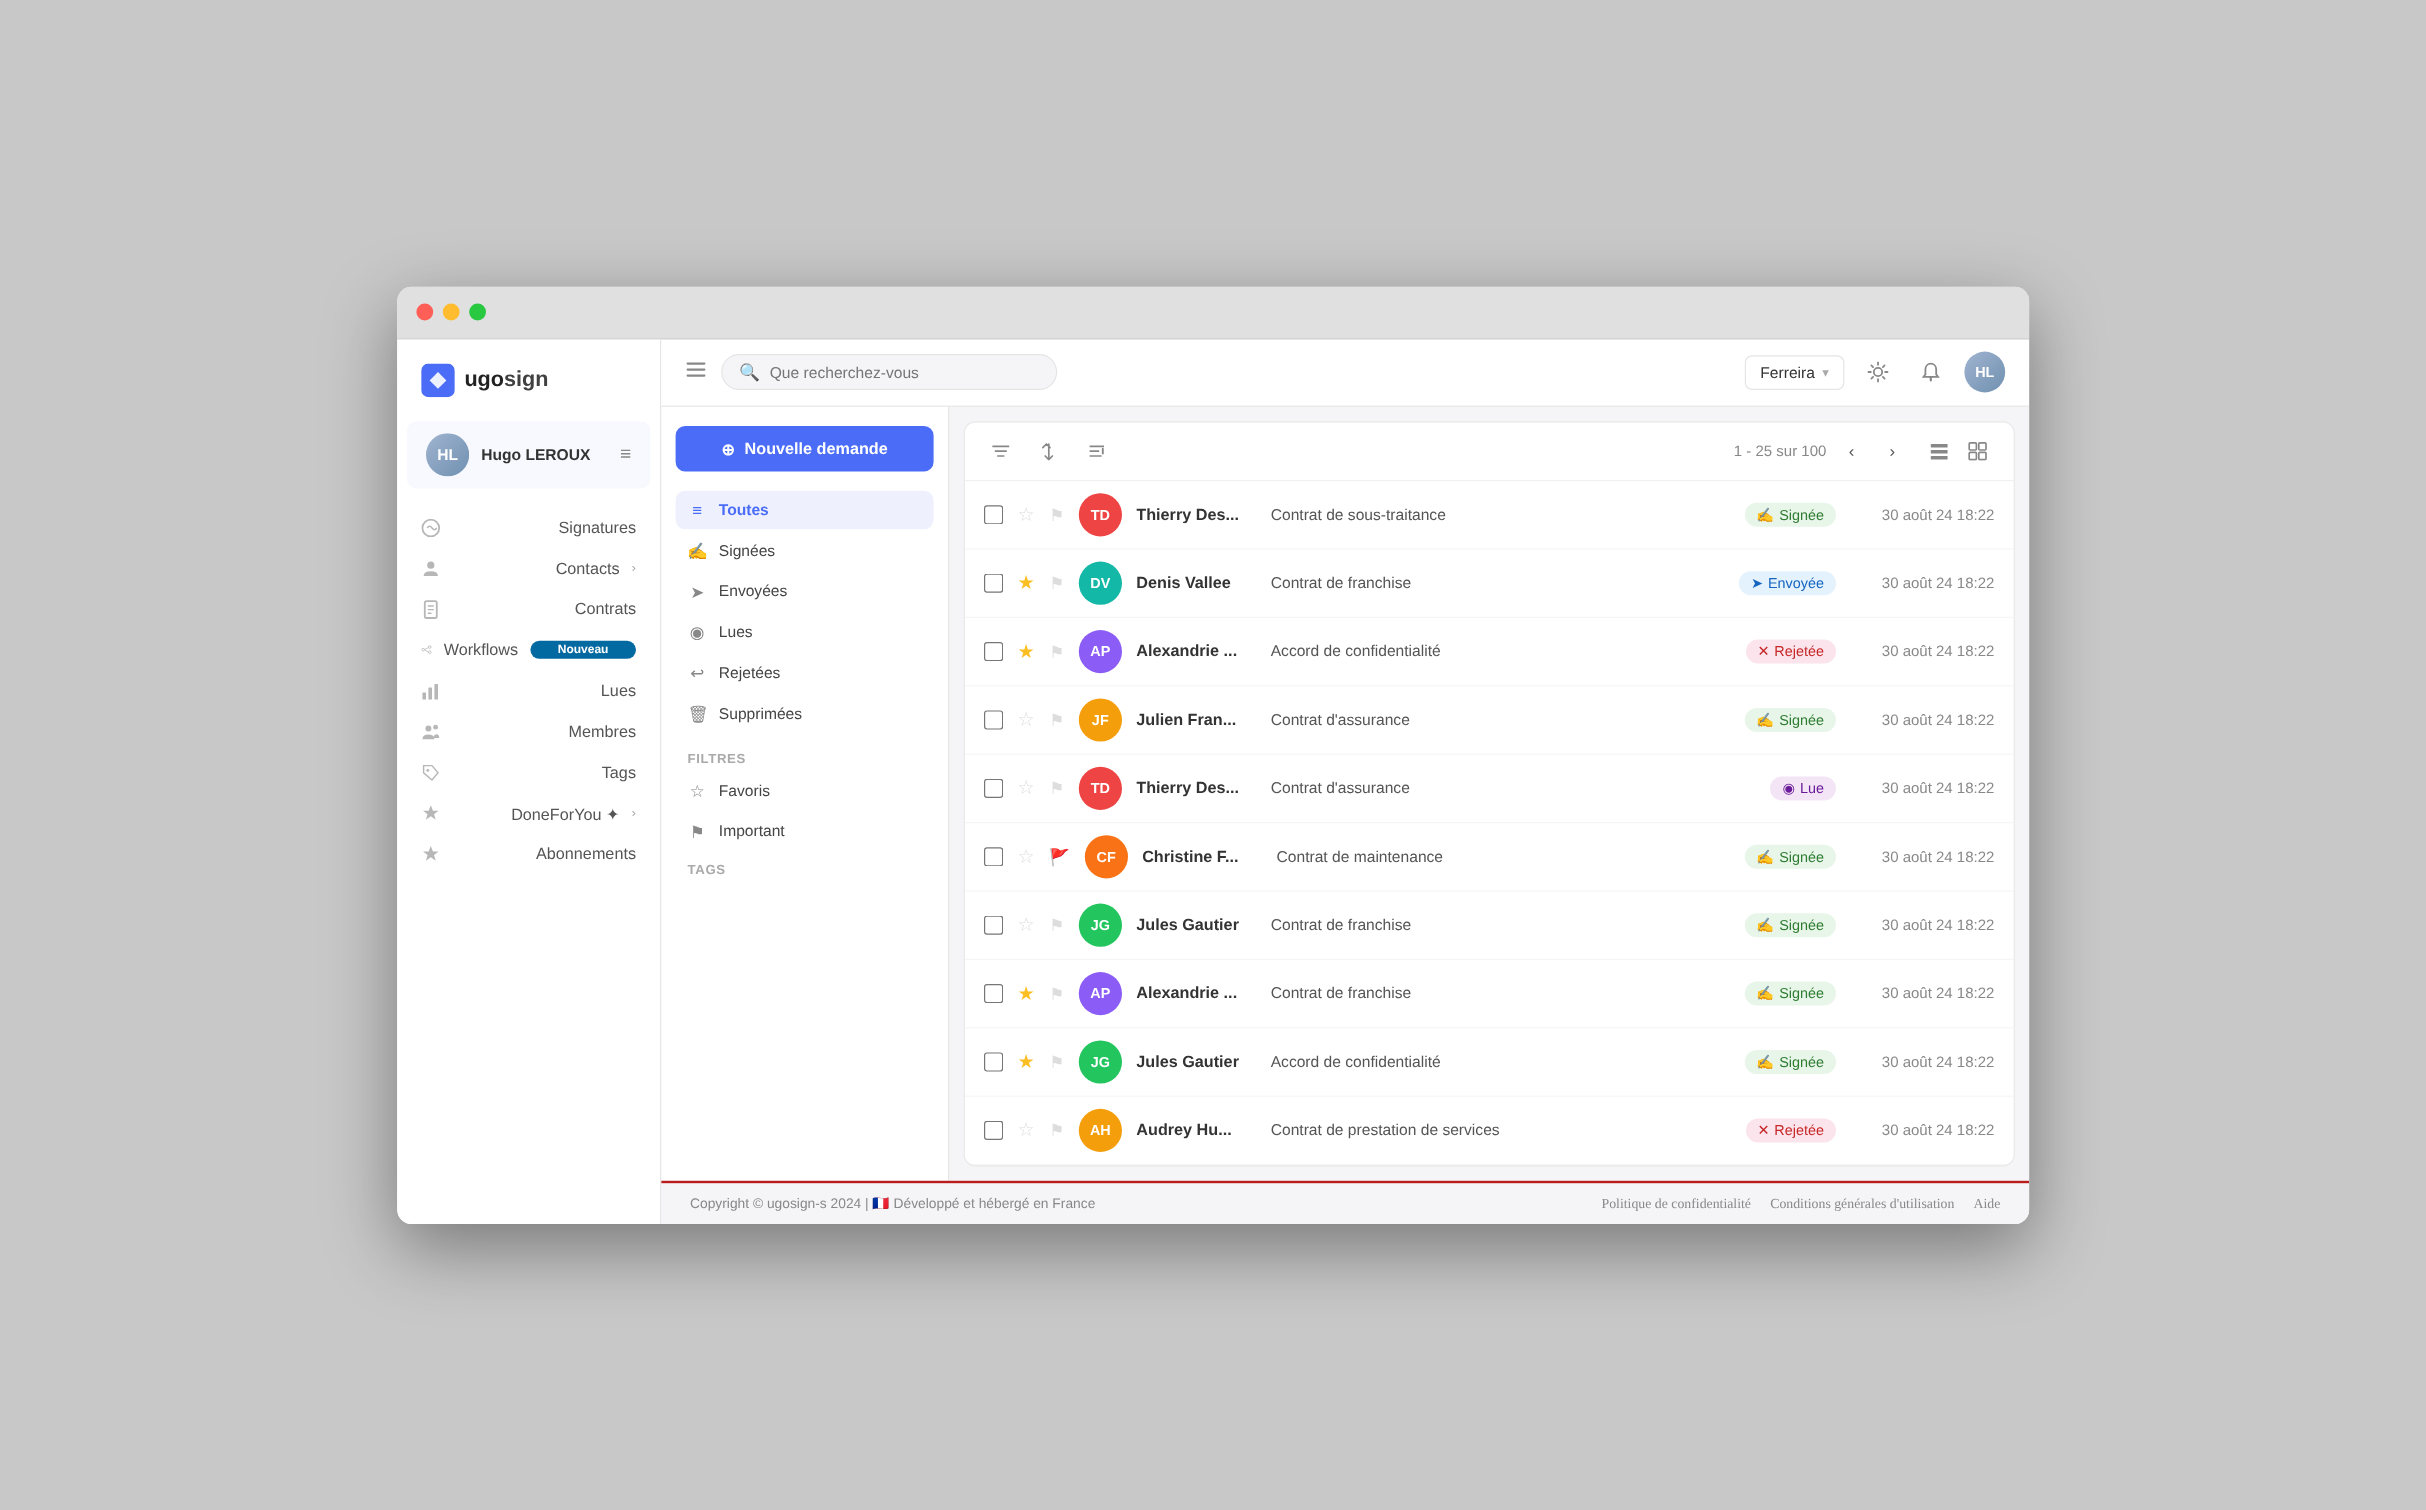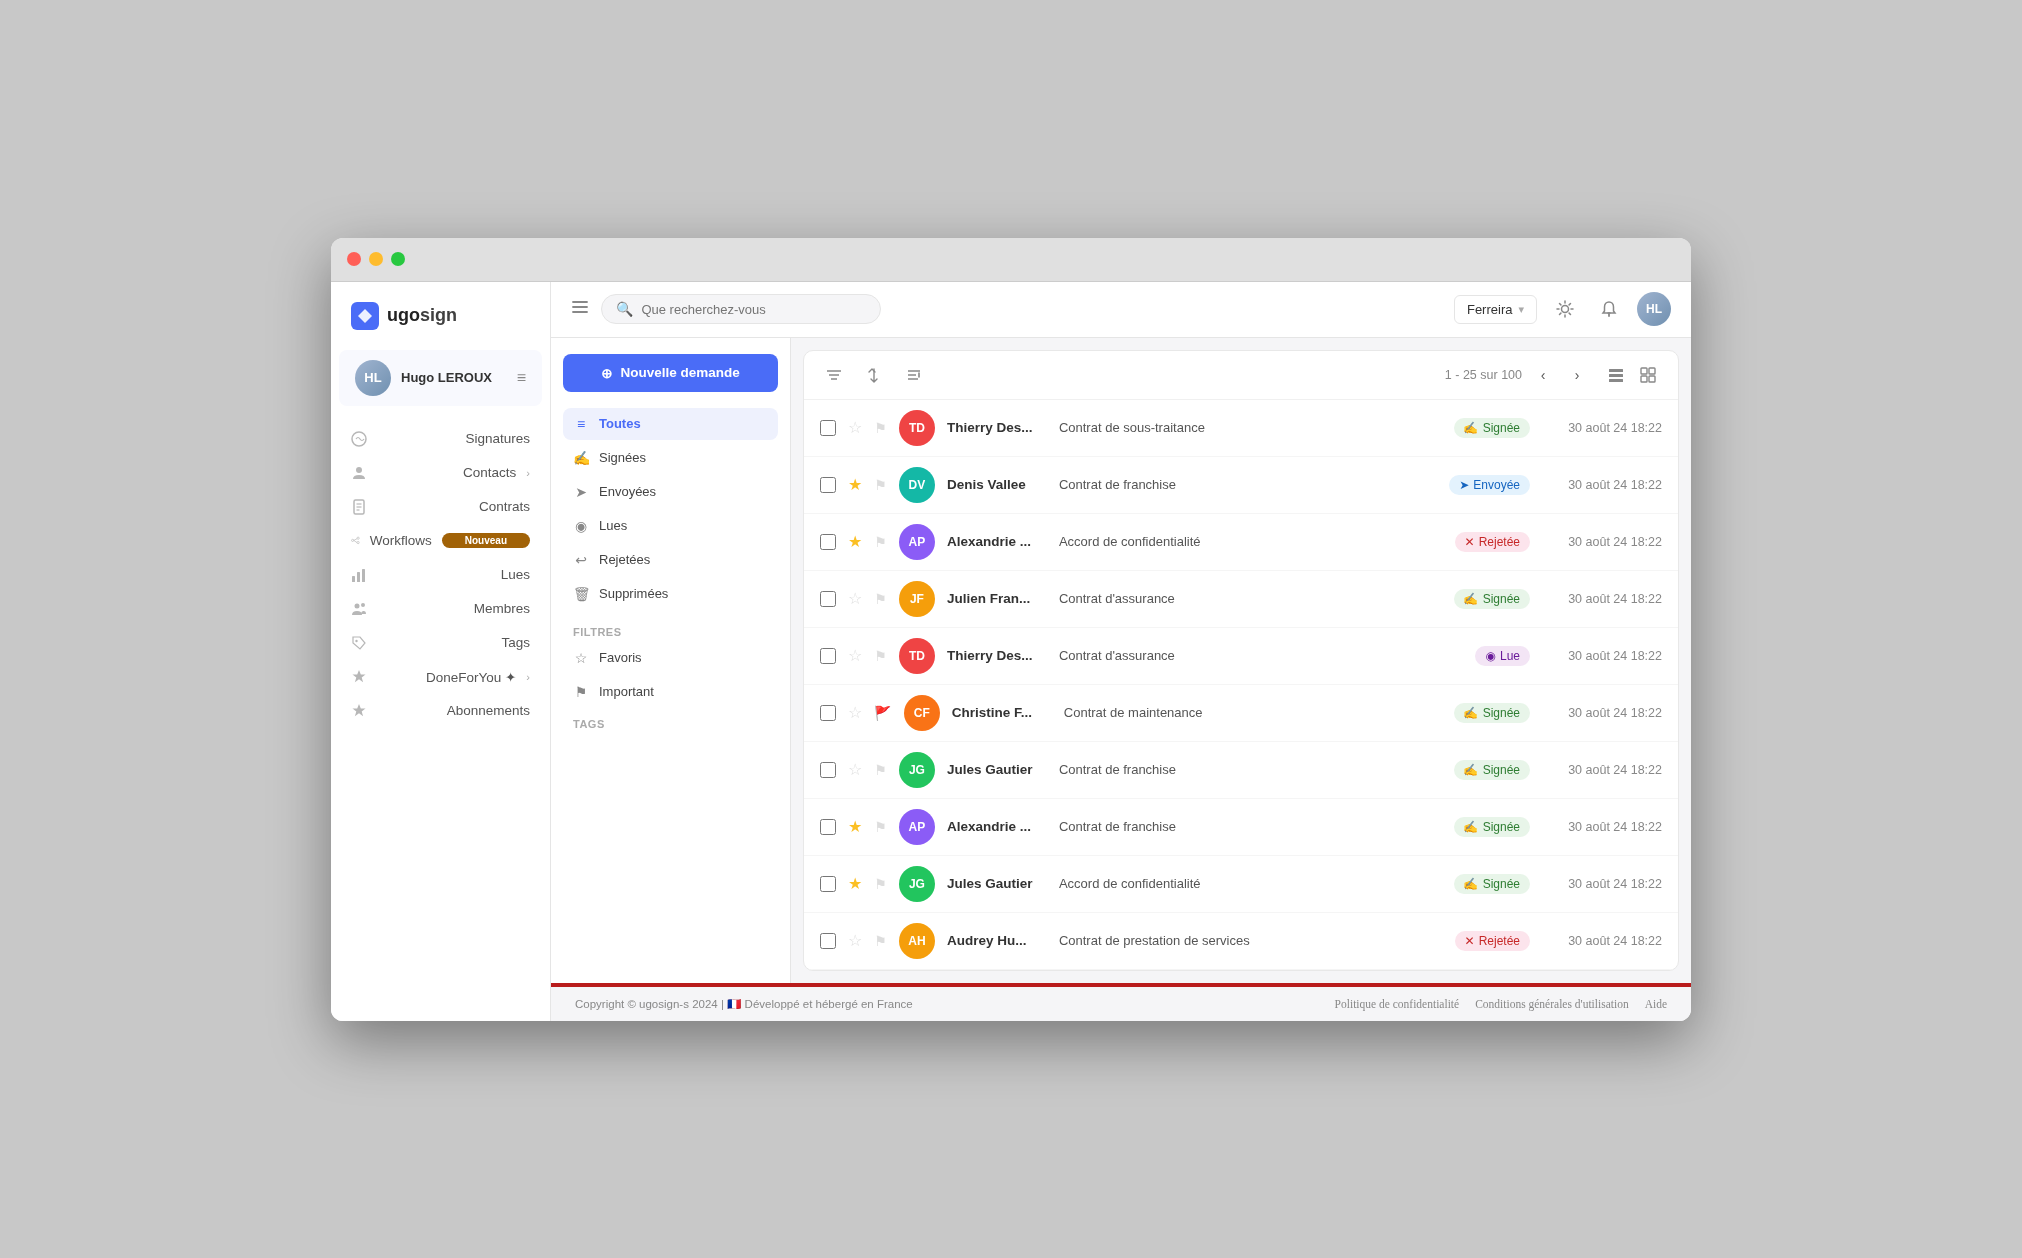--- a/index.html
+++ b/index.html
@@ -94,21 +94,21 @@
       gap: 10px;
       padding: 9px 20px;
       cursor: pointer;
       color: #555;
       font-size: 13.5px;
       transition: background 0.15s;
     }
     .nav-item-label { flex: 1; }
     .nav-chevron { color: #aaa; font-size: 11px; }
     .badge-new {
-      background: #a16207;
+      background: #0369a1;
       color: #fff;
       font-size: 10px;
       font-weight: 700;
       padding: 2px 23px;
       border-radius: 10px;
     }
     
     .main-content {
       flex: 1;
       display: flex;
@@ -349,24 +349,24 @@
       font-weight: 500;
     }
     .status-signed { background: #e8f5e9; color: #2e7d32; }
     .status-sent { background: #e3f2fd; color: #1565c0; }
     .status-rejected { background: #fce4ec; color: #c62828; }
     .status-read { background: #f3e5f5; color: #6a1b9a; }
     .row-date { font-size: 12.5px; color: #888; flex-shrink: 0; white-space: nowrap; min-width: 120px; text-align: right; }
     
     .footer {
       background: #f5f5f7;
-      border-top: 4px solid #b91c1c;
+      border-top: 2px solid #b91c1c;
       padding: 10px 24px;
       display: flex;
-      align-items: center;
+      align-items: flex-end;
       font-size: 11.5px;
       color: #888;
     }
     .footer-right {
       margin-left: auto;
       display: flex;
       gap: 16px;
     }
     .footer-link { cursor: pointer; color: #888; font-family: Liberation Serif, serif; }
   </style>

